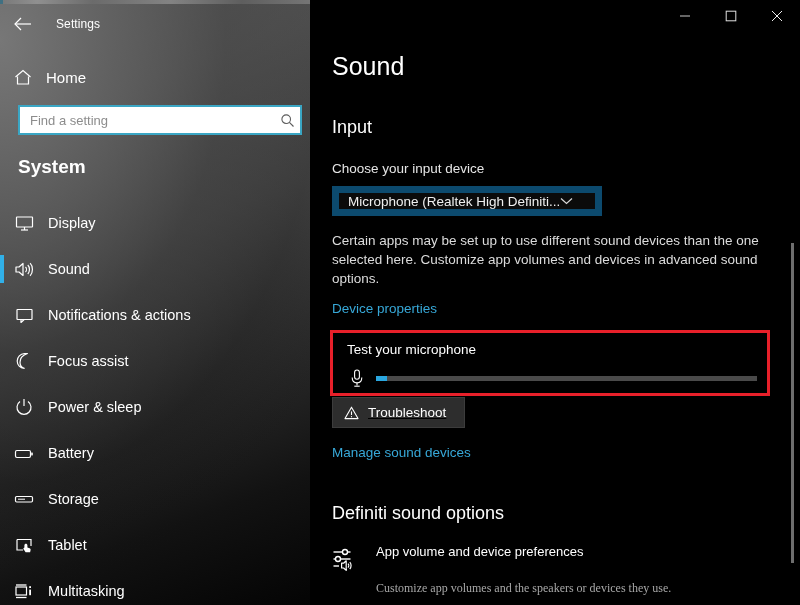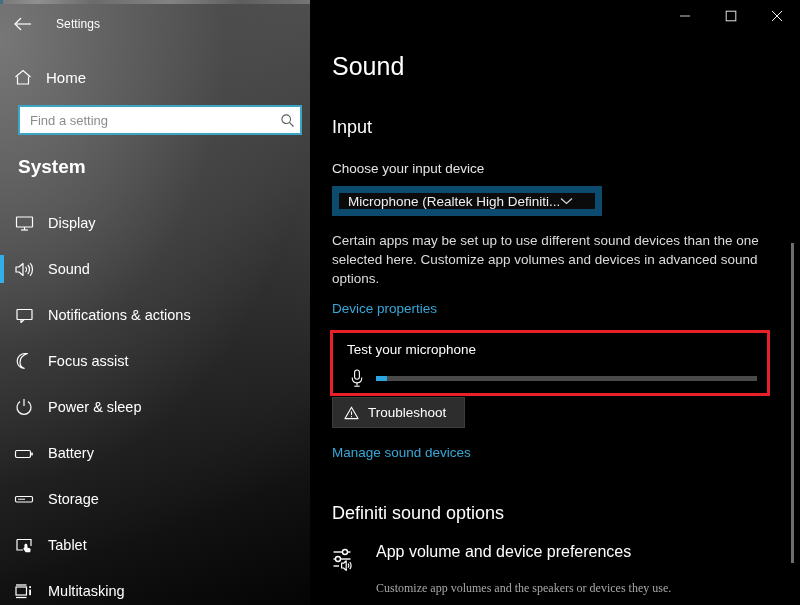--- a/index.html
+++ b/index.html
@@ -137,37 +137,37 @@
   .meter-track {
     flex:1; height:5px; background:#4a4a4a; margin-left:7px; position:relative;
   }
   .meter-fill {
     position:absolute; left:0; top:0; height:5px; background:#2aa7e0;
   }
 
   .troubleshoot {
     position:absolute; left:22px; top:397px; height:31px; min-width:133px;
     background:#2d2d2d; border:1px solid #3c3c3c;
-    display:flex; align-items:center; padding:0 2px 0 11px; cursor:pointer;
+    display:flex; align-items:center; padding:0 2px 0 11px; cursor:pointer;text-decoration:underline;
   }
   .ts-icon { color:#ffffff; display:flex; align-items:center; margin-right:9px; }
   .ts-label { color:#ffffff; font-size:13.5px; }
 
   .link-manage { position:absolute; left:22px; top:445px; }
 
   .h2b {
     position:absolute; left:22px; top:503px;
     color:#ffffff; font-size:18px;
   }
   .adv-row {
     position:absolute; left:22px; top:543px; width:440px;
     display:flex; align-items:flex-start; cursor:pointer;
   }
   .adv-icon { width:44px; min-width:44px; display:flex; justify-content:flex-start; align-items:center; color:#fff; padding-top:4px; }
-  .adv-title { color:#ffffff; font-size:16px; line-height:17px; }
+  .adv-title { color:#ffffff; font-size:13px; line-height:17px; }
   .adv-sub { color:#a8a8a8; font-size:12px; line-height:16px; margin-top:20px;font-family:Liberation Serif, serif; }
 
   .scrollbar {
     position:absolute; right:6px; top:243px; width:3px; height:320px;
     background:#6e6e6e;
   }
 </style>
 </head>
 <body>
 

